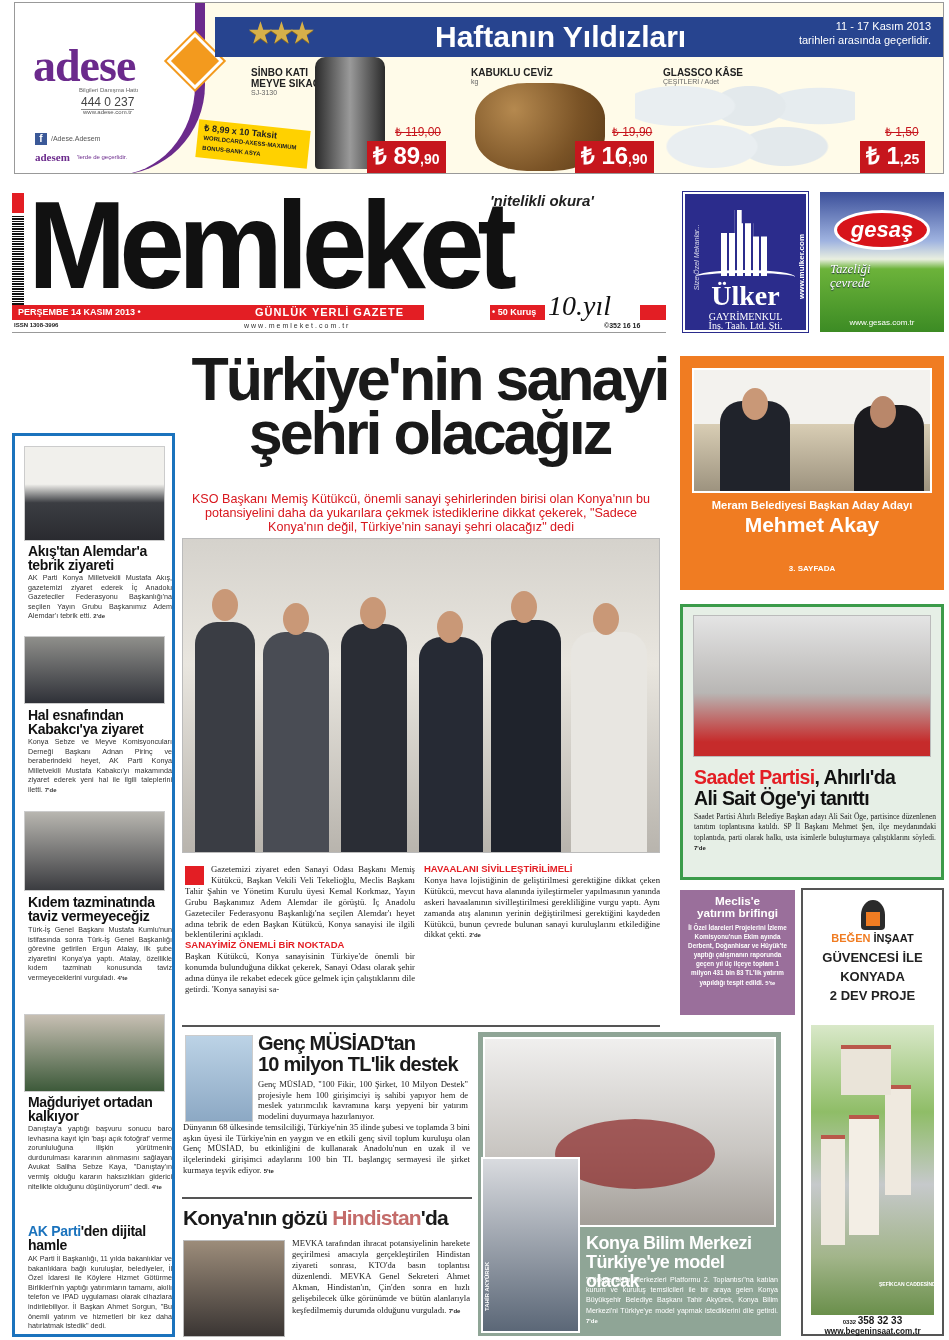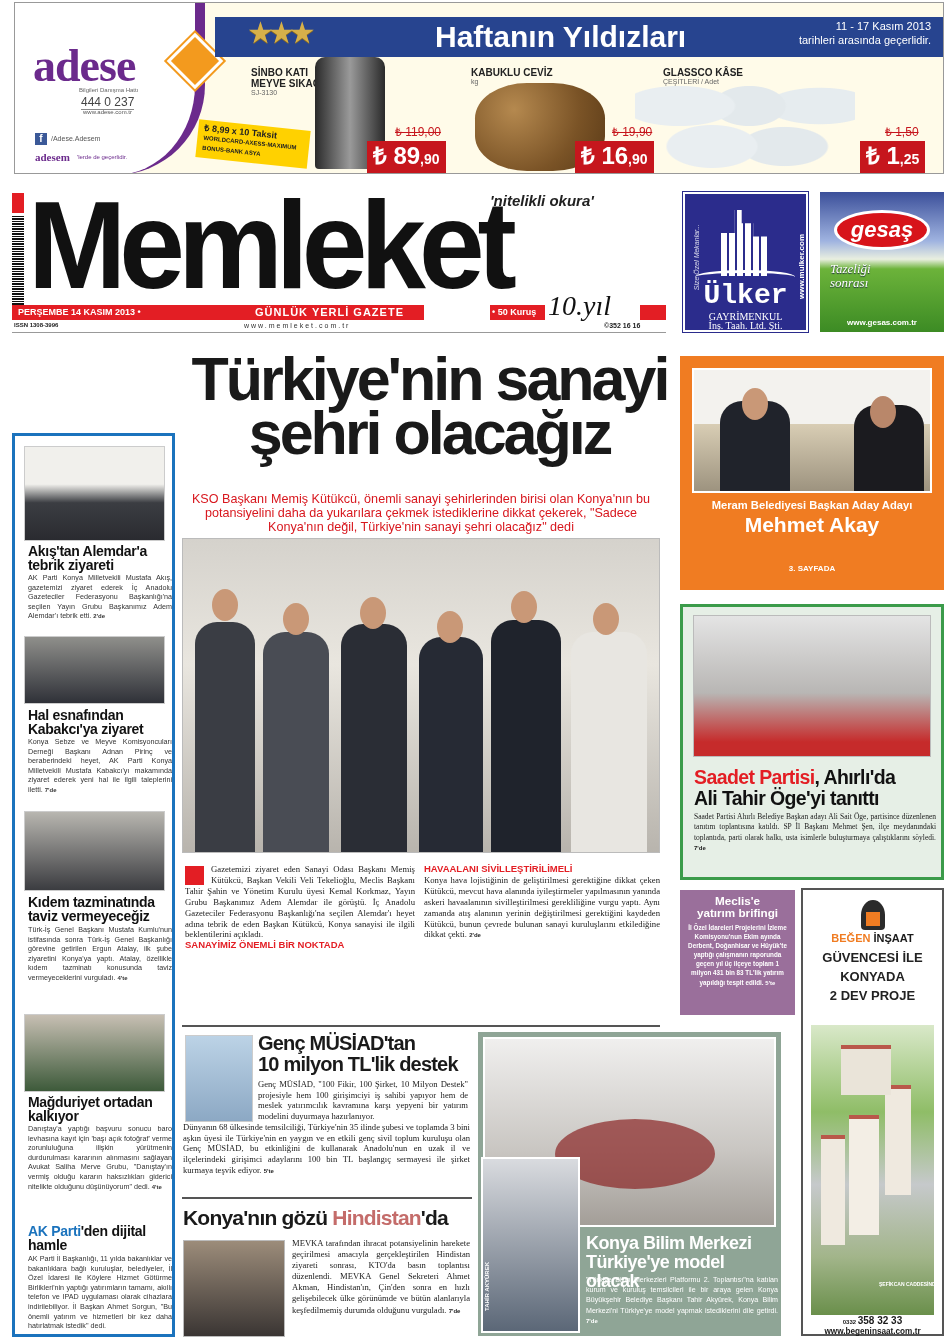--- a/index.html
+++ b/index.html
@@ -42,28 +42,28 @@
 #mast-price{left:492px;top:307px;font-size:9px;font-weight:bold;color:#fff}
 #mast-10yil{left:548px;top:290px;font-size:28px;font-style:italic;font-family:"Liberation Serif",serif;color:#111}
 #mast-issn{left:14px;top:322px;font-size:6px;font-weight:bold;color:#222}
 #mast-web{left:244px;top:322px;font-size:7px;letter-spacing:2px;color:#333}
 #mast-tel{left:604px;top:322px;font-size:7px;font-weight:bold;color:#222}
 #mast-rule{left:12px;top:332px;width:654px;height:1px;background:#999}
 
 #ulker-ad{left:683px;top:192px;width:125px;height:140px;background:#2b2c8c;border:2px solid #fff;outline:1px solid #2b2c8c;color:#fff;text-align:center}
 #ulker-build{left:36px;top:16px;width:46px;height:66px;background:repeating-linear-gradient(90deg,#fff 0 6px,#2b2c8c 6px 8px);clip-path:polygon(30% 0,45% 0,45% 20%,70% 20%,70% 40%,100% 40%,100% 100%,0 100%,0 35%,30% 35%)}
 #ulker-arc{left:10px;top:76px;width:100px;height:14px;border-top:3px solid #fff;border-radius:50% 50% 0 0}
-#ulker-name{left:0;width:121px;top:86px;font-family:Liberation Mono, monospace;font-size:28px;font-weight:bold}
+#ulker-name{left:0;width:121px;top:86px;font-family:Liberation Serif, serif;font-size:28px;font-weight:bold}
 #ulker-sub{left:0;width:121px;top:118px;font-size:10px;font-family:"Liberation Serif",serif;line-height:9px}
 #ulker-web{left:112px;top:40px;font-size:8px;font-weight:bold;writing-mode:vertical-rl;transform:rotate(180deg)}
 #ulker-script{left:8px;top:30px;font-size:7px;font-style:italic;writing-mode:vertical-rl;transform:rotate(180deg);opacity:.8}
 #gesas-ad{left:820px;top:192px;width:124px;height:140px;background:linear-gradient(180deg,#3b4f9a 0%,#9fb3e0 35%,#e9efe0 48%,#6cb33a 55%,#3c8b24 100%)}
 #gesas-logo{left:14px;top:18px;width:96px;height:40px;background:#d7141a;border:3px solid #fff;border-radius:50%;color:#fff;font-size:22px;font-weight:bold;font-style:italic;text-align:center;line-height:34px}
 #gesas-slogan{left:10px;top:70px;width:104px;color:#fff;font-family:"Liberation Serif",serif;font-style:italic;font-size:13px;line-height:14px;text-shadow:0 1px 1px #234}
-#gesas-web{left:0;width:124px;top:126px;text-align:center;color:#fff;font-size:8px;font-weight:bold}
+#gesas-web{left:0;width:124px;top:126px;text-align:center;color:#fff;font-size:8px;font-weight:normal}
 
 #left-col{left:12px;top:433px;width:163px;height:904px;border:3px solid #1b73bd}
 .lc-photo{position:absolute;left:9px;width:141px;border:1px solid #ccc}
 .lc-head{position:absolute;left:13px;width:148px;font-weight:bold;font-size:14px;line-height:14px;color:#111;letter-spacing:-.3px}
 .lc-body{position:absolute;left:13px;width:144px;font-size:7.2px;line-height:9.6px;color:#333;text-align:justify}
 .pg{font-weight:bold;font-size:6px}
 
 #main-head{left:182px;top:352px;width:495px;font-size:61px;font-weight:bold;line-height:54px;letter-spacing:-3px;color:#1a1a1a;text-align:center}
 #main-deck{left:182px;top:492px;width:478px;font-size:12.6px;line-height:14px;color:#d8171e;text-align:center}
 #main-photo{left:182px;top:538px;width:478px;height:315px;background:linear-gradient(180deg,#d5d2cc 0%,#e9e6df 40%,#b8b4ad 100%);border:1px solid #bbb;overflow:hidden}
@@ -198,21 +198,21 @@
     <div>GAYRİMENKUL</div>
     <div>İnş. Taah. Ltd. Şti.</div>
   </div>
   <div id="ulker-web" class="abs">www.mulker.com</div>
 </div>
 
 <div id="gesas-ad" class="abs">
   <div id="gesas-logo" class="abs">gesaş</div>
   <div id="gesas-slogan" class="abs">
     <div>Tazeliği</div>
-    <div>sonrası</div>
+    <div>çevrede</div>
   </div>
   <div id="gesas-web" class="abs">www.gesas.com.tr</div>
 </div>
 
 <div id="main-head" class="abs">
   <div>Türkiye'nin sanayi</div>
   <div>şehri olacağız</div>
 </div>
 <div id="main-deck" class="abs">KSO Başkanı Memiş Kütükcü, önemli sanayi şehirlerinden birisi olan Konya'nın bu potansiyelini daha da yukarılara çekmek istediklerine dikkat çekerek, "Sadece Konya'nın değil, Türkiye'nin sanayi şehri olacağız" dedi</div>
 <div id="main-photo" class="abs">
@@ -227,20 +227,21 @@
   <div class="person" style="left:308px;width:70px;height:232px;background:#1f232c"></div>
     <div class="head" style="left:328px;top:52px"></div>
   <div class="person" style="left:388px;width:76px;height:220px;background:#e8e6e1"></div>
     <div class="head" style="left:410px;top:64px"></div>
 </div>
 
 <div id="main-col1" class="abs serif">
   <span style="float:left;width:22px;height:19px;margin-right:4px"></span>
   <span>Gazetemizi ziyaret eden Sanayi Odası Başkanı Memiş Kütükcü, Başkan Vekili Veli Tekelioğlu, Meclis Başkanı Tahir Şahin ve Yönetim Kurulu üyesi Kemal Korkmaz, Yayın Grubu Başkanımız Adem Alemdar ile görüştü. İç Anadolu Gazeteciler Federasyonu Başkanlığı'na seçilen Alemdar'ı heyet adına tebrik de eden Başkan Kütükcü, Konya sanayisi ile ilgili beklentilerini açıkladı.</span>
   <span class="sub-red">SANAYİMİZ ÖNEMLİ BİR NOKTADA</span>
+  <span>Başkan Kütükcü, Konya sanayisinin Türkiye'de önemli bir konumda bulunduğuna dikkat çekerek, Sanayi Odası olarak şehir adına dünya ile rekabet edecek güce gelmek için çalıştıklarını dile getirdi. 'Konya sanayisi sa-</span>
 </div>
 <div id="main-red-sq" class="abs"></div>
 <div id="main-col2" class="abs serif">
   <span class="sub-red">HAVAALANI SİVİLLEŞTİRİLİMELİ</span>
   <span>Konya hava lojistiğinin de geliştirilmesi gerektiğine dikkat çeken Kütükcü, mevcut hava alanında iyileştirmeler yapılmasının yanında askeri havaalanının sivilleştirilmesi gerekliliğine vurgu yaptı. Aynı zamanda atış alanının yerinin değiştirilmesi gerektiğini kaydeden Kütükcü, bunun çevrede bulunan sanayi kuruluşlarını etkilediğine dikkat çekti.</span>
   <span class="pg" style="font-family:'Liberation Sans',sans-serif">2'de</span>
 </div>
 <div id="main-rule" class="abs"></div>
 
 <div id="left-col" class="abs">
@@ -251,21 +252,21 @@
   <div class="lc-photo img-ph" style="top:200px;height:68px;background:linear-gradient(180deg,#8f8f8b,#2f3138)"></div>
   <div class="lc-head" style="top:272px">Hal esnafından Kabakcı'ya ziyaret</div>
   <div class="lc-body" style="top:301px"><span>Konya Sebze ve Meyve Komisyoncuları Derneği Başkanı Adnan Pirinç ve beraberindeki heyet, AK Parti Konya Milletvekili Mustafa Kabakcı'yı makamında ziyaret ederek yeni hal ile ilgili taleplerini iletti.</span> <span class="pg">7'de</span></div>
 
   <div class="lc-photo img-ph" style="top:375px;height:80px;background:linear-gradient(180deg,#b8b6b0,#3b3c40)"></div>
   <div class="lc-head" style="top:459px">Kıdem tazminatında taviz vermeyeceğiz</div>
   <div class="lc-body" style="top:489px"><span>Türk-İş Genel Başkanı Mustafa Kumlu'nun istifasında sonra Türk-İş Genel Başkanlığı görevine getirilen Ergun Atalay, ilk şube ziyaretini Konya'ya yaptı. Atalay, özellikle kıdem tazminatı konusunda taviz vermeyeceklerini vurguladı.</span> <span class="pg">4'te</span></div>
 
   <div class="lc-photo img-ph" style="top:578px;height:78px;background:linear-gradient(180deg,#c7bfb3,#3d5a3a)"></div>
   <div class="lc-head" style="top:659px">Mağduriyet ortadan kalkıyor</div>
-  <div class="lc-body" style="top:688px"><span>Danıştay'a yaptığı başvuru sonucu baro levhasına kayıt için 'başı açık fotoğraf' verme zorunluluğuna ilişkin yürütmenin durdurulması kararının alınmasını sağlayan Avukat Saliha Merve Grubu, "Danıştay'ın vermiş olduğu kararın haksızlıkları giderici nitelikte olduğunu düşünüyorum" dedi.</span> <span class="pg">4'te</span></div>
+  <div class="lc-body" style="top:688px"><span>Danıştay'a yaptığı başvuru sonucu baro levhasına kayıt için 'başı açık fotoğraf' verme zorunluluğuna ilişkin yürütmenin durdurulması kararının alınmasını sağlayan Avukat Saliha Sebze Kaya, "Danıştay'ın vermiş olduğu kararın haksızlıkları giderici nitelikte olduğunu düşünüyorum" dedi.</span> <span class="pg">4'te</span></div>
 
   <div class="lc-head" style="top:788px"><span style="color:#1b73bd">AK Parti</span><span>'den dijital hamle</span></div>
   <div class="lc-body" style="top:818px">AK Parti İl Başkanlığı, 11 yılda bakanlıklar ve bakanlıklara bağlı kuruluşlar, belediyeler, İl Özel İdaresi ile Köylere Hizmet Götürme Birlikleri'nin yaptığı yatırımların tamamı, akıllı telefon ve IPAD uygulaması olarak cihazlara indirilebiliyor. İl Başkan Ahmet Sorgun, "Bu önemli yatırım ve hizmetleri bir kez daha hatırlatmak istedik" dedi.</div>
 </div>
 
 <div id="musiad-photo" class="abs"></div>
 <div id="musiad-head" class="abs">
   <div>Genç MÜSİAD'tan</div>
   <div>10 milyon TL'lik destek</div>
 </div>
@@ -299,21 +300,21 @@
   </div>
   <div id="meram-kicker" class="abs">Meram Belediyesi Başkan Aday Adayı</div>
   <div id="meram-name" class="abs">Mehmet Akay</div>
   <div id="meram-pg" class="abs">3. SAYFADA</div>
 </div>
 
 <div id="saadet-box" class="abs">
   <div id="saadet-photo" class="abs"></div>
   <div id="saadet-head" class="abs">
     <div><span class="red">Saadet Partisi</span><span>, Ahırlı'da</span></div>
-    <div>Ali Tahir Öge'yi tanıttı</div>
+    <div>Ali Sait Öge'yi tanıttı</div>
   </div>
   <div id="saadet-body" class="abs serif"><span>Saadet Partisi Ahırlı Belediye Başkan adayı Ali Sait Öge, partisince düzenlenen tanıtım toplantısına katıldı. SP İl Başkanı Mehmet Şen, ilçe meydanındaki toplantıda, parti olarak halkı, usta isimlerle buluşturmaya çalıştıklarını söyledi.</span> <span class="pg" style="font-family:'Liberation Sans',sans-serif">7'de</span></div>
 </div>
 
 <div id="meclis-box" class="abs">
   <div id="meclis-head" class="abs">
     <div>Meclis'e</div>
     <div>yatırım brifingi</div>
   </div>
   <div id="meclis-body" class="abs"><span>İl Özel İdareleri Projelerini İzleme Komisyonu'nun Ekim ayında Derbent, Doğanhisar ve Hüyük'te yaptığı çalışmanın raporunda geçen yıl üç ilçeye toplam 1 milyon 431 bin 83 TL'lik yatırım yapıldığı tespit edildi.</span> <span class="pg">5'te</span></div>

